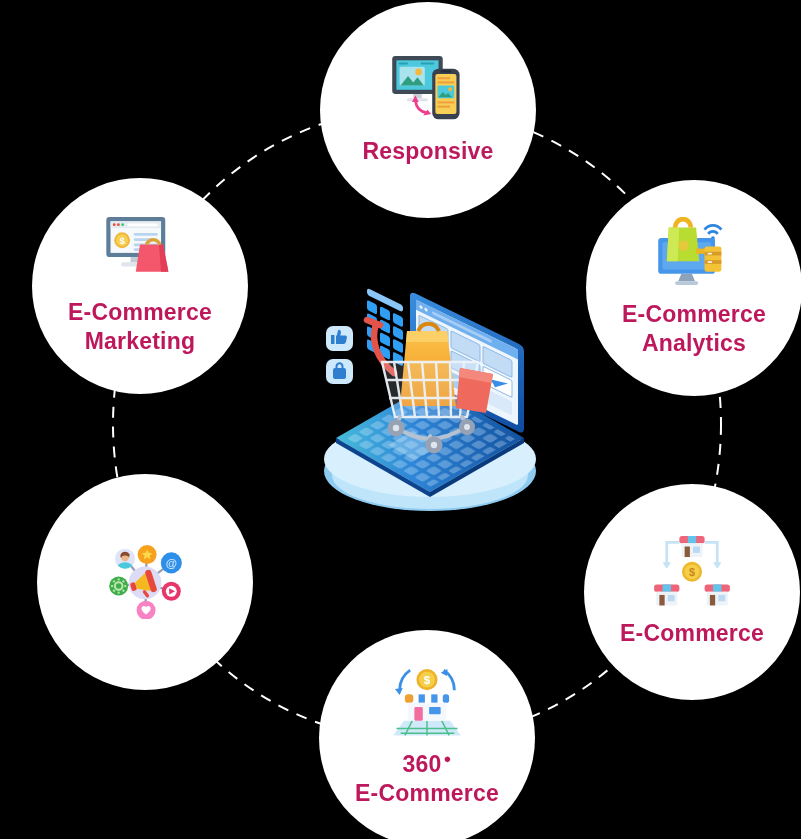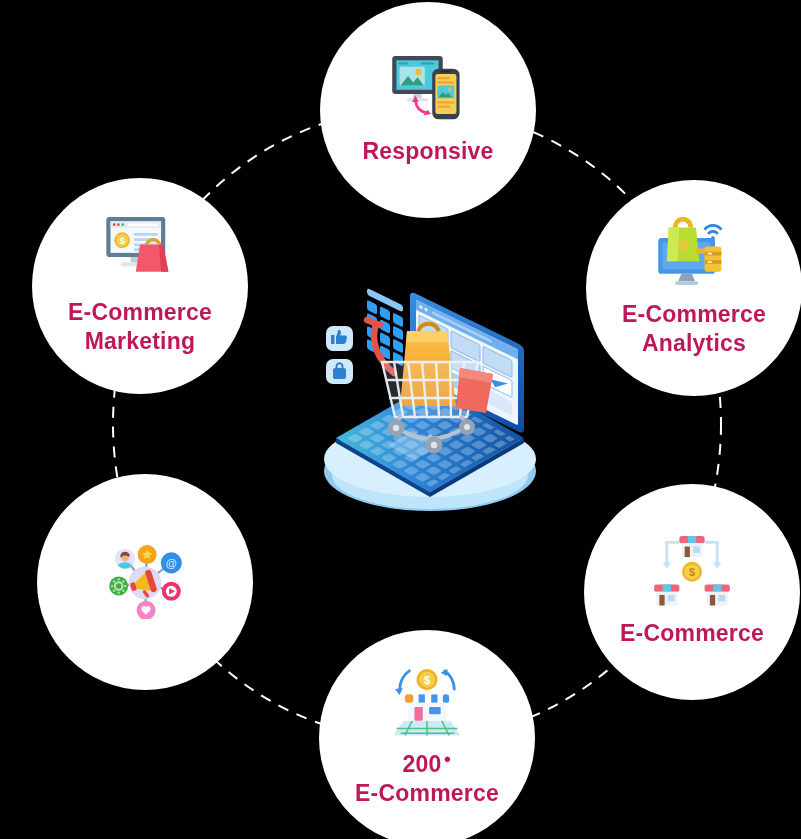--- a/index.html
+++ b/index.html
@@ -244,21 +244,21 @@
       <rect x="17" y="26" width="42" height="8" rx="3" fill="#ffffff"></rect>
       <rect x="17" y="26" width="8" height="8" rx="3" fill="#f0a030"></rect>
       <rect x="30" y="26" width="6" height="8" fill="#4596ea"></rect>
       <rect x="42" y="26" width="6" height="8" fill="#4596ea"></rect>
       <rect x="53" y="26" width="6" height="8" rx="2.5" fill="#4596ea"></rect>
       <rect x="20" y="34" width="36" height="17" fill="#f4f8fc"></rect>
       <rect x="26" y="38" width="8" height="13" rx="1" fill="#f26d9e"></rect>
       <rect x="40" y="38" width="11" height="7" rx="1" fill="#4596ea"></rect>
     </svg>
     <div class="label">
-      <span class="line"><span>200</span><span class="deg">●</span></span>
+      <span class="line"><span>360</span><span class="deg">●</span></span>
       <span class="line">E-Commerce</span>
     </div>
   </div>
 
   <div class="node" style="left:37px;top:474px">
     <svg class="icon" width="80" viewBox="0 0 76 70">
       <g stroke="#98a0b4" stroke-width="2.2">
         <line x1="38" y1="36" x2="19" y2="13"></line>
           <line x1="38" y1="36" x2="40" y2="9"></line>
         <line x1="38" y1="36" x2="63" y2="17"></line>

